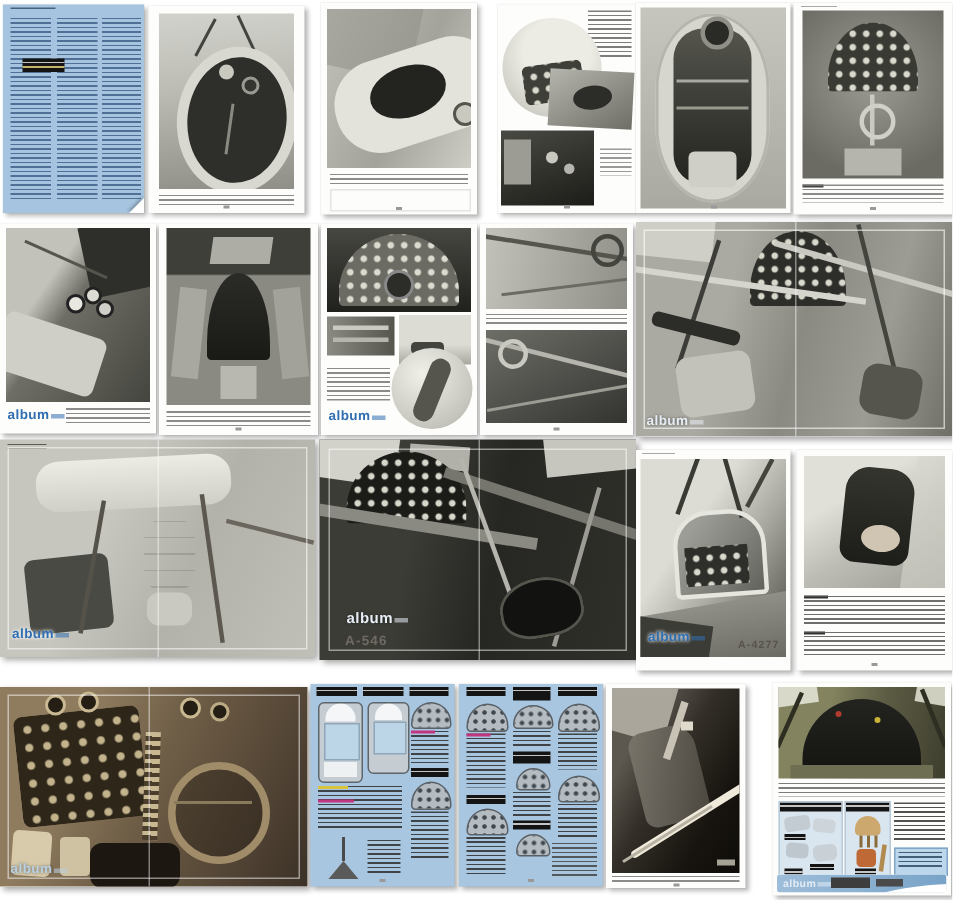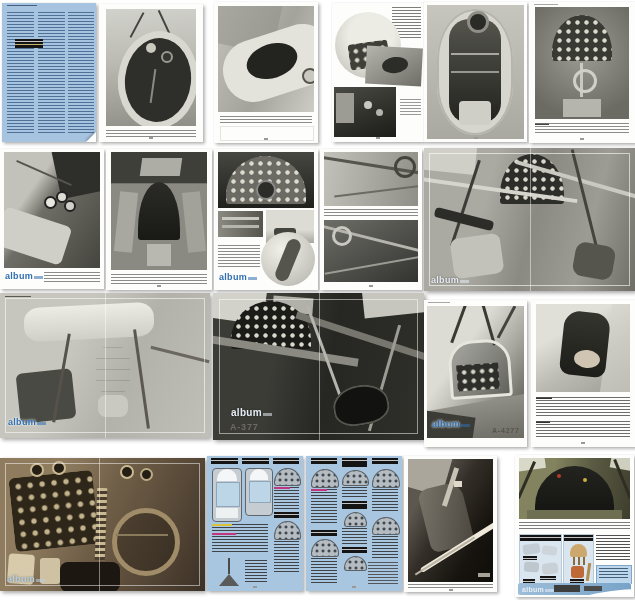--- a/index.html
+++ b/index.html
@@ -197,21 +197,21 @@
     <div class="abs" style="left:60px;top:4px;width:40px;height:16px;background:#bfbfb7;transform:rotate(4deg);opacity:.9"></div>
     <div class="abs arch gd-l" style="left:18px;top:8px;width:80px;height:48px;background-color:#1b1b18"></div>
     <div class="abs" style="left:-4px;top:54px;width:150px;height:8px;background:#8a8a82;transform:rotate(9deg)"></div>
     <div class="abs" style="left:80px;top:40px;width:140px;height:7px;background:#76766e;transform:rotate(18deg)"></div>
     <div class="abs" style="left:110px;top:10px;width:3px;height:100px;background:#b5b5ad;transform:rotate(-20deg)"></div>
     <div class="abs" style="left:170px;top:30px;width:3px;height:110px;background:#9c9c94;transform:rotate(16deg)"></div>
     <div class="abs" style="left:120px;top:92px;width:56px;height:40px;background:#121210;border-radius:50% 50% 40% 40%;transform:rotate(-10deg);box-shadow:inset 0 0 0 2px #55554e"></div>
     <div class="frame" style="inset:6px;border-color:rgba(255,255,255,.5)"></div>
     <div class="gutter" style="left:50%"></div>
     <div class="logoW" style="left:18px;bottom:22px;font-size:10px"><span>album</span><span class="lsub"></span></div>
-    <div class="plate" style="left:17px;bottom:8px;font-size:9px;color:#6e6a62">A-377</div>
+    <div class="plate" style="left:17px;bottom:8px;font-size:9px;color:#6e6a62">A-546</div>
   </div>
 
   <div class="page" style="left:424px;top:300px;width:103px;height:147px">
     <div class="tl" style="left:4px;top:2px;width:22px;height:2px;--tc:#999"></div>
     <div class="ph" style="left:3px;top:6px;width:97px;height:132px;background:linear-gradient(125deg,#dcdcd4 0 35%,#a8a8a0 60%,#6b6b63 85%,#55554e)">
       <div class="abs" style="left:30px;top:-2px;width:3px;height:40px;background:#3a3a35;transform:rotate(20deg)"></div>
       <div class="abs" style="left:60px;top:-4px;width:3px;height:44px;background:#3a3a35;transform:rotate(-16deg)"></div>
       <div class="abs" style="left:78px;top:-2px;width:3px;height:36px;background:#44443e;transform:rotate(28deg)"></div>
       <div class="abs" style="left:22px;top:34px;width:56px;height:52px;border:3px solid #e6e6de;border-radius:24px 24px 4px 4px;background:rgba(40,40,36,.35);transform:rotate(-4deg)"></div>
       <div class="abs gd-l" style="left:30px;top:58px;width:42px;height:26px;background-color:#2e2e2a;transform:rotate(-4deg)"></div>

